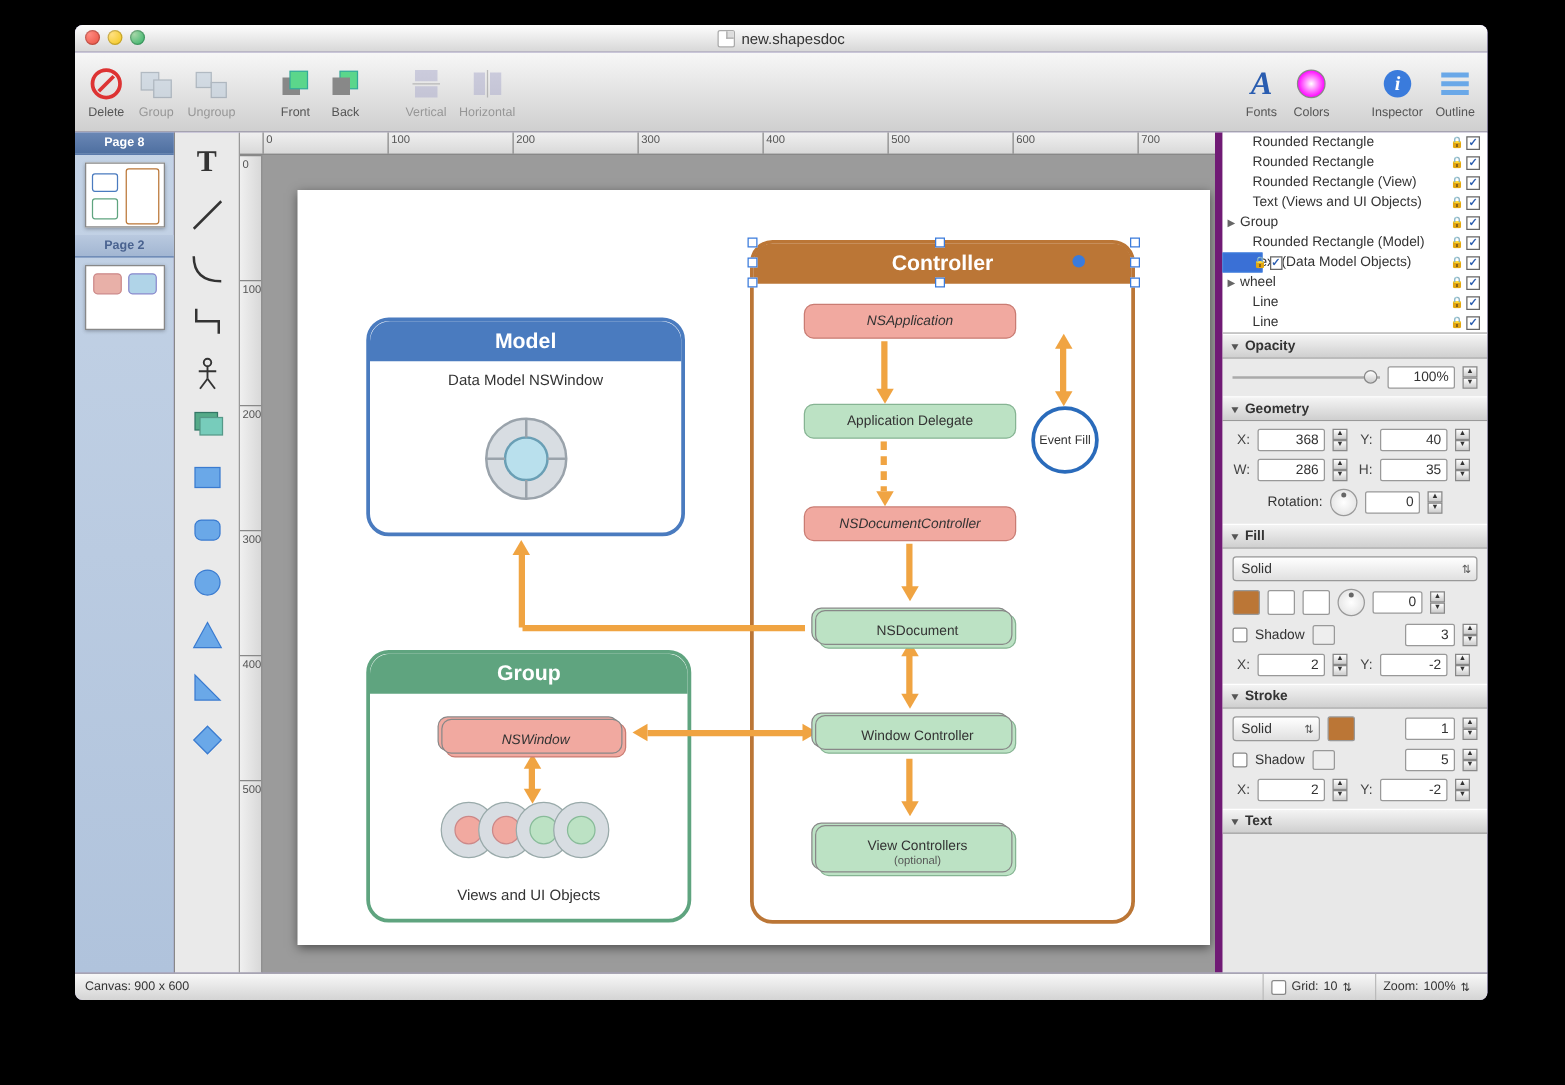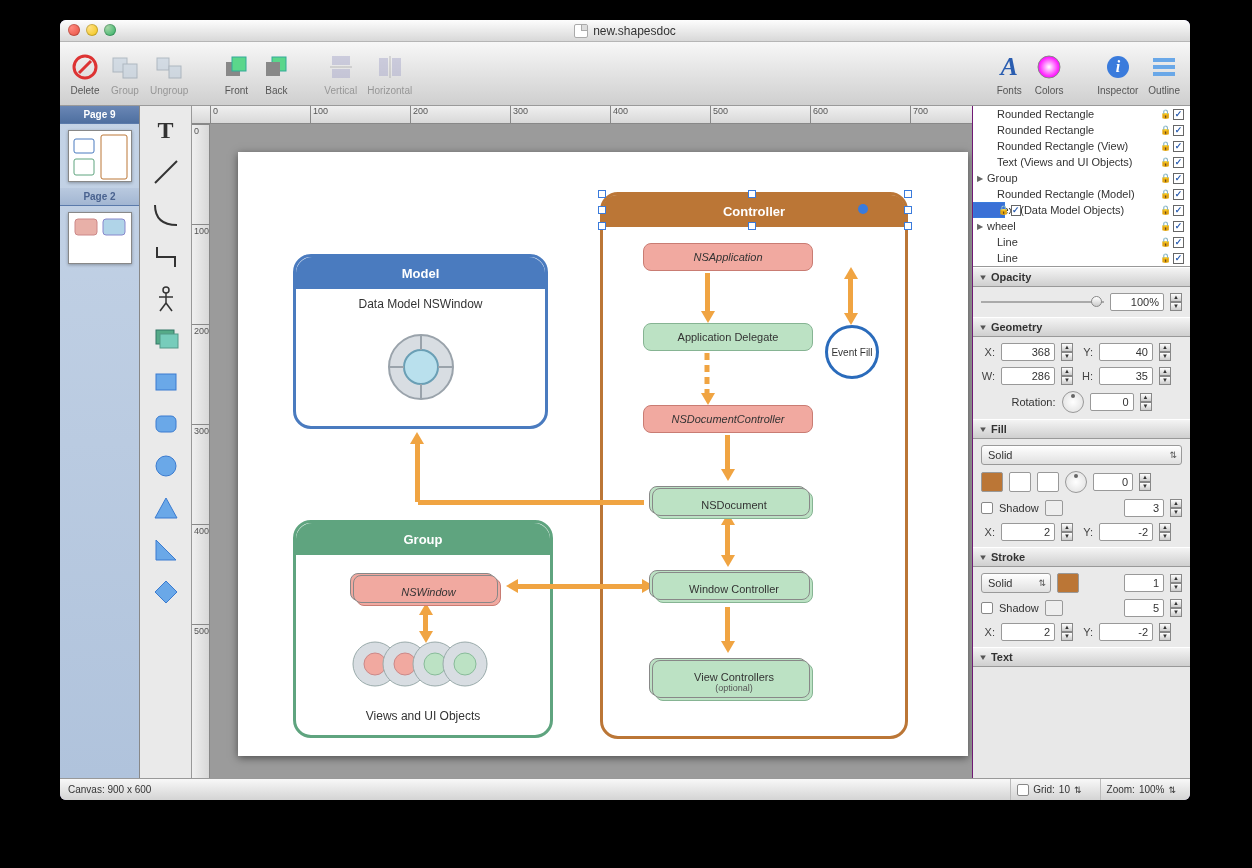--- a/index.html
+++ b/index.html
@@ -44,21 +44,21 @@
   .rulers { position:relative; height:18px; background:linear-gradient(#f0f0f0,#d8d8d8); border-bottom:1px solid #888; font-size:9px; color:#555; }
   .rulers .tick { position:absolute; top:0; bottom:0; border-left:1px solid #888; padding-left:2px; }
   .canvaswrap { flex:1; position:relative; overflow:hidden; }
   .vruler { position:absolute; left:0; top:0; bottom:0; width:18px; background:linear-gradient(90deg,#f0f0f0,#d8d8d8); border-right:1px solid #888; font-size:9px; color:#555; }
   .vruler .vtick { position:absolute; left:0; right:0; border-top:1px solid #888; padding-top:1px; padding-left:2px; }
   .scrollbg { position:absolute; left:18px; right:0; top:0; bottom:0; background:#9b9b9b; overflow:hidden; }
   .page { position:absolute; left:28px; top:28px; width:730px; height:604px; background:#fff; box-shadow:0 2px 8px rgba(0,0,0,.5); }
 
   
   .bigbox { position:absolute; border:3px solid; border-radius:18px; }
-  .bigbox .bb-title { position:absolute; top:0; left:0; right:0; height:32px; display:flex; align-items:center; justify-content:center; color:#fff; font-weight:bold; border-radius:16px 16px 0 0; font-size:13px; }
+  .bigbox .bb-title { position:absolute; top:0; left:0; right:0; height:32px; display:flex; align-items:center; justify-content:center; color:#fff; font-weight:bold; border-radius:16px 16px 0 0; font-size:17px; }
   .model { left:55px; top:102px; width:255px; height:175px; border-color:#4a7bbf;padding-left:46px; }
   .model .bb-title { background:#4a7bbf; }
   .view { left:55px; top:368px; width:260px; height:218px; border-color:#5fa47f; }
   .view .bb-title { background:#5fa47f; }
   .controller { left:362px; top:40px; width:308px; height:547px; border-color:#bb7636; }
   .controller .bb-title { background:#bb7636; border-radius:14px 14px 0 0; }
 
   
   .sel { position:absolute; width:8px; height:8px; background:#fff; border:1px solid #3a7bdc; }
   .selc { position:absolute; width:10px; height:10px; border-radius:50%; background:#3a7bdc; }
@@ -78,21 +78,21 @@
   .arrow { position:absolute; background:#f0a442; }
   .arrowv { width:5px; }
   .arrowh { height:5px; }
   .ahead { position:absolute; width:0; height:0; }
   .adown { border-left:7px solid transparent; border-right:7px solid transparent; border-top:12px solid #f0a442; }
   .aup { border-left:7px solid transparent; border-right:7px solid transparent; border-bottom:12px solid #f0a442; }
   .aleft { border-top:7px solid transparent; border-bottom:7px solid transparent; border-right:12px solid #f0a442; }
   .aright { border-top:7px solid transparent; border-bottom:7px solid transparent; border-left:12px solid #f0a442; }
 
   
-  .inspector { width:218px; background:#e8e8e8; border-left:1px solid #701a75; display:flex; flex-direction:column; font-size:11px; overflow:hidden; }
+  .inspector { width:218px; background:#e8e8e8; border-left:6px solid #701a75; display:flex; flex-direction:column; font-size:11px; overflow:hidden; }
   .outline-list { background:#fff; max-height:182px; overflow:hidden; border-bottom:1px solid #999; }
   .orow { display:flex; align-items:center; padding:1px 6px 1px 14px; height:16px; font-size:11px; }
   .orow.sel { background:#3a70d6; color:#fff; }
   .orow .sp { flex:1; overflow:hidden; text-overflow:ellipsis; white-space:nowrap; }
   .orow .lock { width:10px; height:10px; margin-right:3px; font-size:9px; color:#888; }
   .orow .cb { width:11px; height:11px; border:1px solid #666; background:#fff; display:inline-flex; align-items:center; justify-content:center; font-size:9px; color:#2a5db0; font-weight:bold; }
   .orow.sel .lock { color:#e0eaff; }
   .orow .disc { width:8px; margin-left:-10px; margin-right:2px; color:#666; font-size:8px; }
 
   .panel-head { background:linear-gradient(#f4f4f4,#cfcfcf); border-top:1px solid #fff; border-bottom:1px solid #999; padding:3px 6px; font-weight:bold; font-size:11px; display:flex; align-items:center; gap:4px; }
@@ -255,21 +255,21 @@
               </svg>
             </div>
         <span>Outline</span>
       </div>
     </div>
   </div>
 
   <div class="mainrow">
 
     <div class="pages">
-      <div class="pagehead">Page 9</div>
+      <div class="pagehead">Page 8</div>
       <div class="thumb">
         <svg width="64" height="52">
               <rect x="5" y="8" width="20" height="14" rx="2" fill="none" stroke="#4a7bbf"></rect>
               <rect x="5" y="28" width="20" height="16" rx="2" fill="none" stroke="#5fa47f"></rect>
               <rect x="32" y="4" width="26" height="44" rx="2" fill="none" stroke="#bb7636"></rect>
             </svg>
       </div>
       <div class="pagehead inactive">Page 2</div>
       <div class="thumb">
         <svg width="64" height="52">

